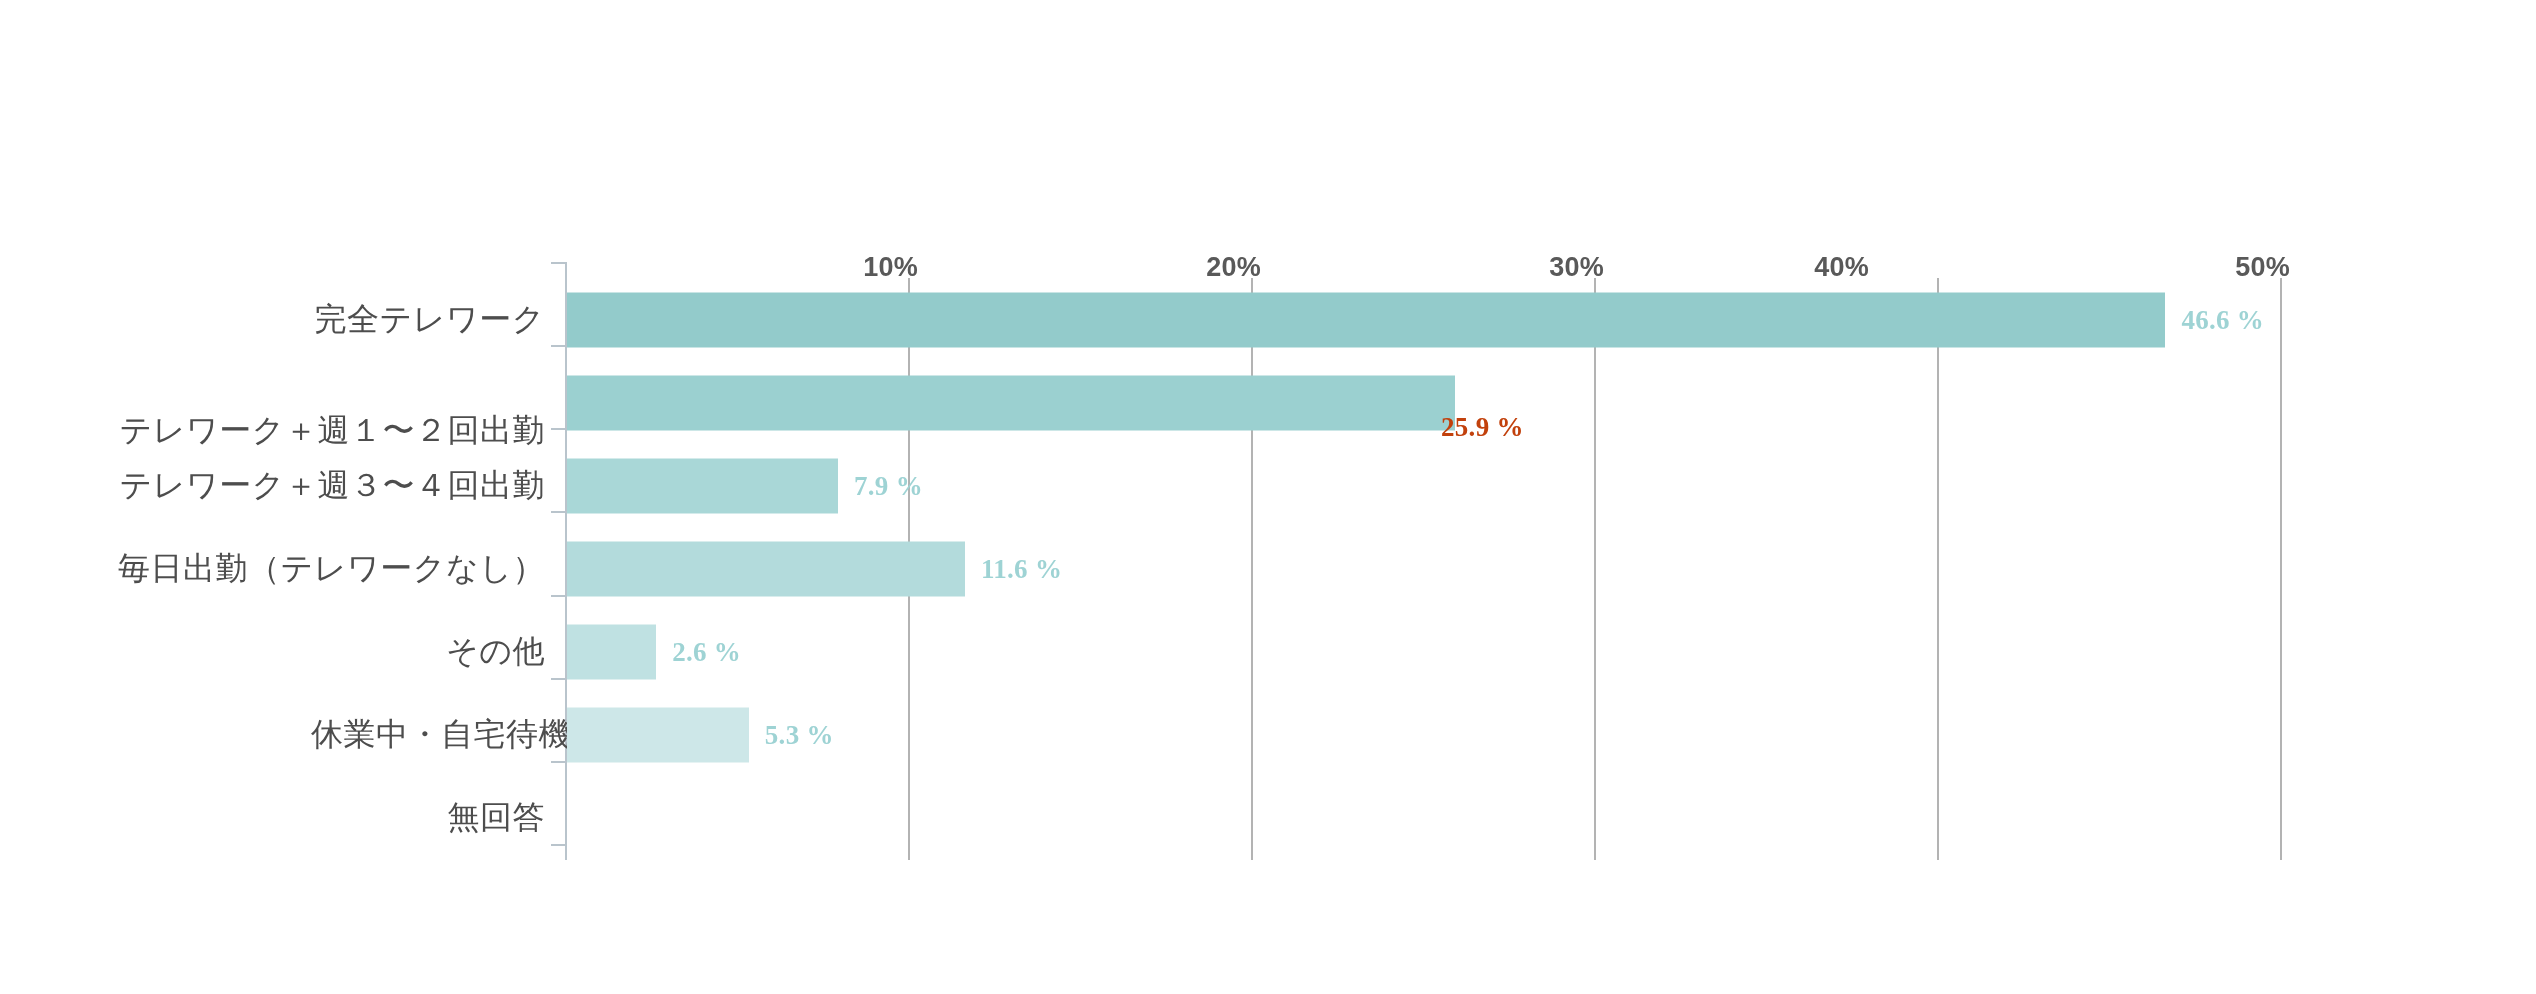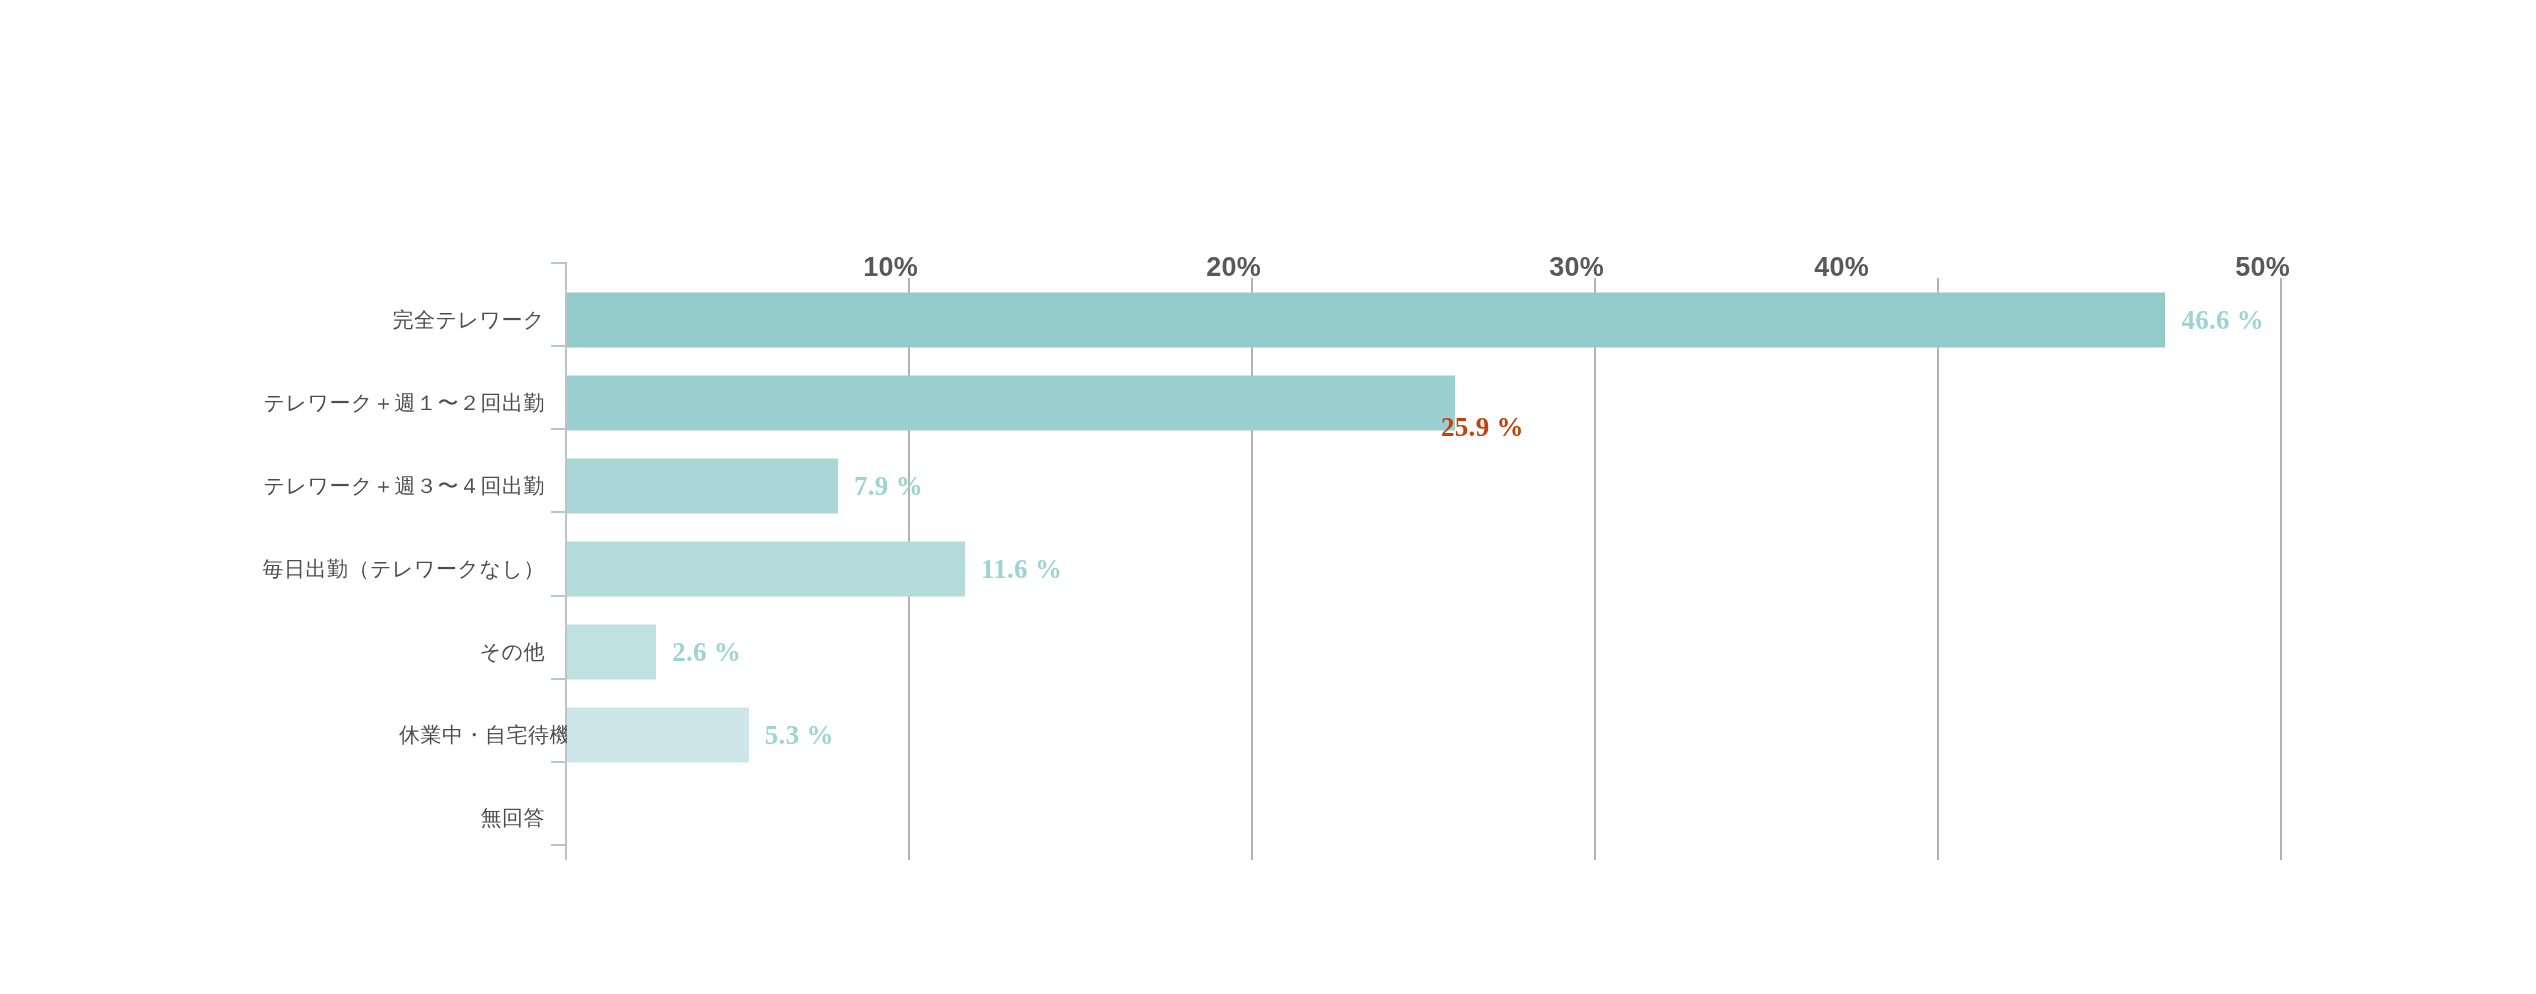--- a/index.html
+++ b/index.html
@@ -69,21 +69,21 @@
     width: 2536px;
     height: 83.14px;
   }
   .cat-label-wrap {
     position: absolute;
     left: 0;
     width: 545px;
     text-align: right;
     top: 50%;
     transform: translateY(-50%);
-    font-size: 21px;
+    font-size: 32px;
     color: #4d4d4d;
     white-space: nowrap;
     letter-spacing: .5px;
   }
 
   .bar {
     position: absolute;
     left: 567px;
     top: 50%;
     transform: translateY(-50%);
@@ -136,21 +136,21 @@
       <div class="y-tick" style="top: 843.98px; background: rgb(185, 196, 204);"></div>
     </div>
 
   <div id="rows">
       <div class="row" style="top: 278px;">
         <div class="cat-label-wrap" style="color: rgb(77, 77, 77);">完全テレワーク</div>
         <div class="bar" style="width: 1598.38px; background: rgb(147, 203, 203);"></div>
         <div class="bar-value" style="left: 2181.38px; color: rgb(158, 211, 212);">46.6 %</div>
       </div>
       <div class="row" style="top: 361.14px;">
-        <div class="cat-label-wrap" style="color: rgb(77, 77, 77);">テレワーク＋週１〜２回出勤</div>
+        <div class="cat-label-wrap" style="color: rgb(77, 77, 77); margin-top: 28px;">テレワーク＋週１〜２回出勤</div>
         <div class="bar" style="width: 888.37px; background: rgb(155, 208, 208);"></div>
         <div class="bar-value" style="left: 1441px; color: #c2410c; margin-top: 24px;">25.9 %</div>
       </div>
       <div class="row" style="top: 444.28px;">
         <div class="cat-label-wrap" style="color: rgb(77, 77, 77);">テレワーク＋週３〜４回出勤</div>
         <div class="bar" style="width: 270.97px; background: rgb(169, 215, 215);"></div>
         <div class="bar-value" style="left: 853.97px; color: rgb(158, 211, 212);">7.9 %</div>
       </div>
       <div class="row" style="top: 527.42px;">
         <div class="cat-label-wrap" style="color: rgb(77, 77, 77);">毎日出勤（テレワークなし）</div>

